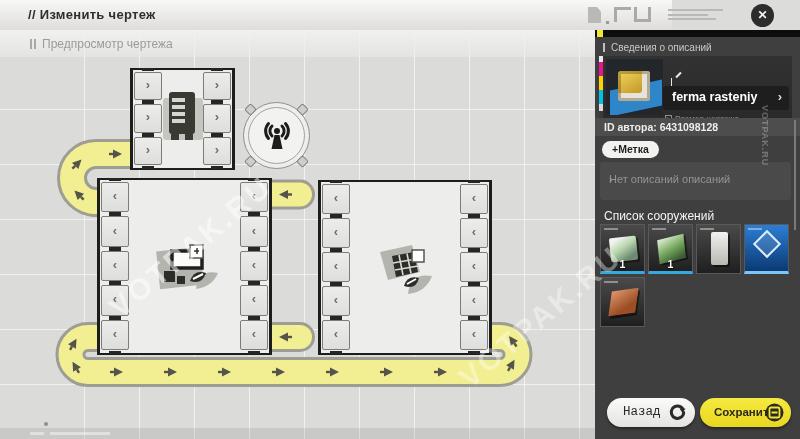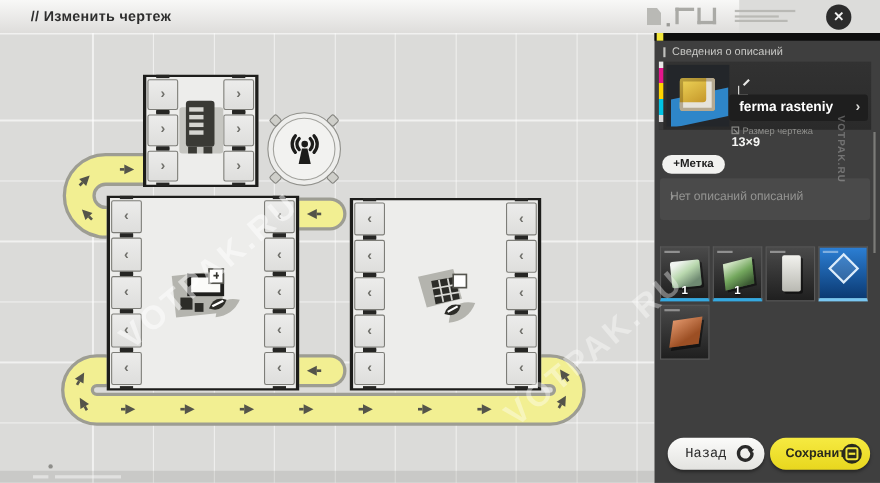--- a/index.html
+++ b/index.html
@@ -126,20 +126,24 @@
     <div class="deco-br2"></div>
     <div class="deco-lines">
         <i></i>
         <i></i>
         <i></i>
       </div>
     <div class="close-btn">✕</div>
   </div>
 
   <div class="canvas" id="canvas">
+    <div class="subheader">
+      <span class="preview-marker"></span>
+      <span class="subheader-label">Предпросмотр чертежа</span>
+    </div>
 
     <svg class="belts" width="595" height="409">
       <defs>
         <g id="arr">
           <path d="M-4,-4.5 L5,0 L-4,4.5 Z" fill="#54544a"></path>
           <rect x="-8" y="-1.2" width="4" height="2.4" fill="#54544a"></rect>
         </g>
       </defs>
       <g stroke="#9d9d93" stroke-width="30" fill="none" stroke-linecap="round" stroke-linejoin="round">
         <path d="M136,124 H96 A24 24 0 1 0 96,172 H93"></path>
@@ -330,28 +334,32 @@
       <div class="edit-icon"></div>
       <div class="bp-name-row">
         <span class="bp-name">ferma rasteniy</span>
         <span class="bp-name-chev">›</span>
       </div>
       <span class="bp-size-icon"></span>
       <span class="bp-size-label">Размер чертежа</span>
       <span class="bp-size-value">13×9</span>
     </div>
 
+    <div class="sb-id-bar">
+      <span>ID автора: 6431098128</span>
+    </div>
 
     <div class="tag-btn">+Метка</div>
 
     <div class="desc-box">
       <span>Нет описаний описаний</span>
       <span class="desc-chev">›</span>
     </div>
 
+    <div class="sb-struct-title">Список сооружений</div>
     <div class="thumbs" id="thumbs">
         <div class="thumb v-growth" style="border-bottom: 3px solid rgb(53, 169, 224);">
           <span class="t-label"></span>
           <div class="t-img"></div>
           <span class="t-count">1</span>
         </div>
         <div class="thumb v-circuit" style="border-bottom: 3px solid rgb(53, 169, 224);">
           <span class="t-label"></span>
           <div class="t-img"></div>
           <span class="t-count">1</span>

